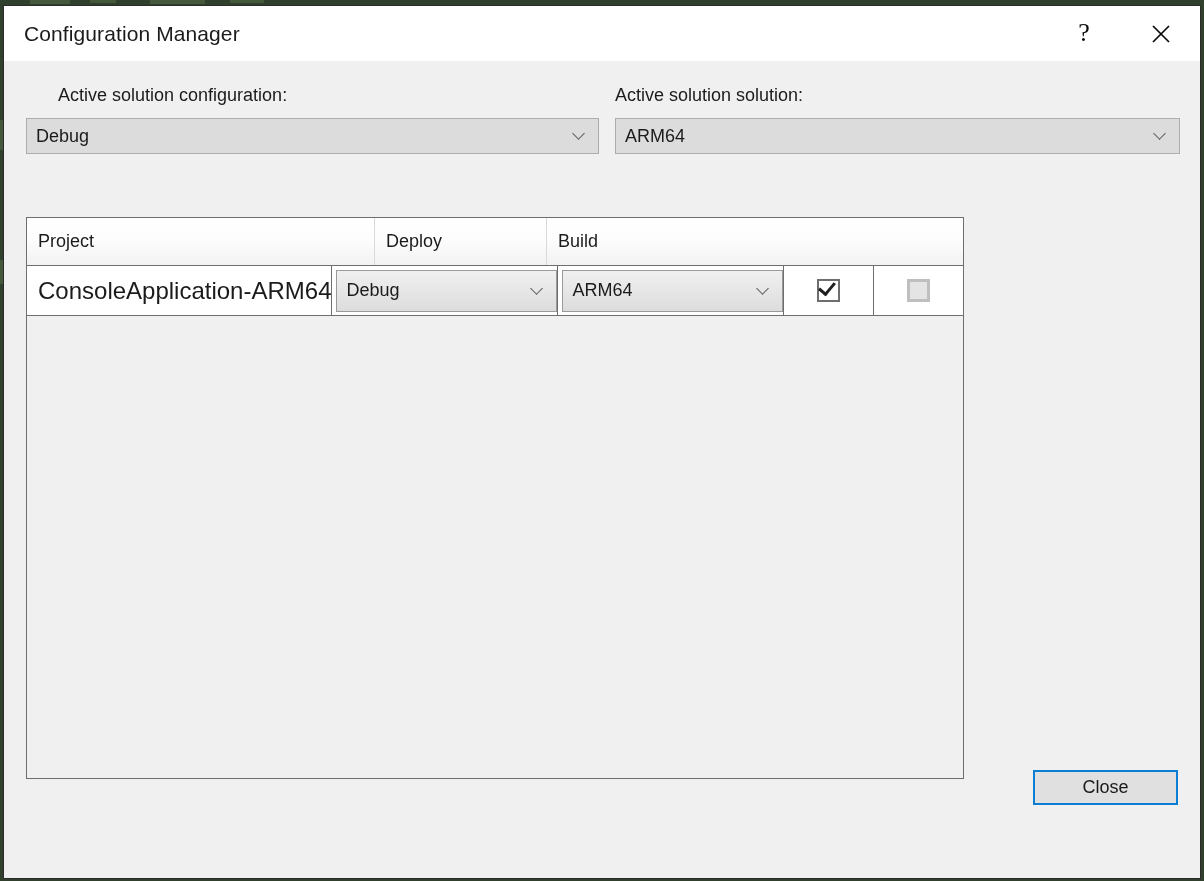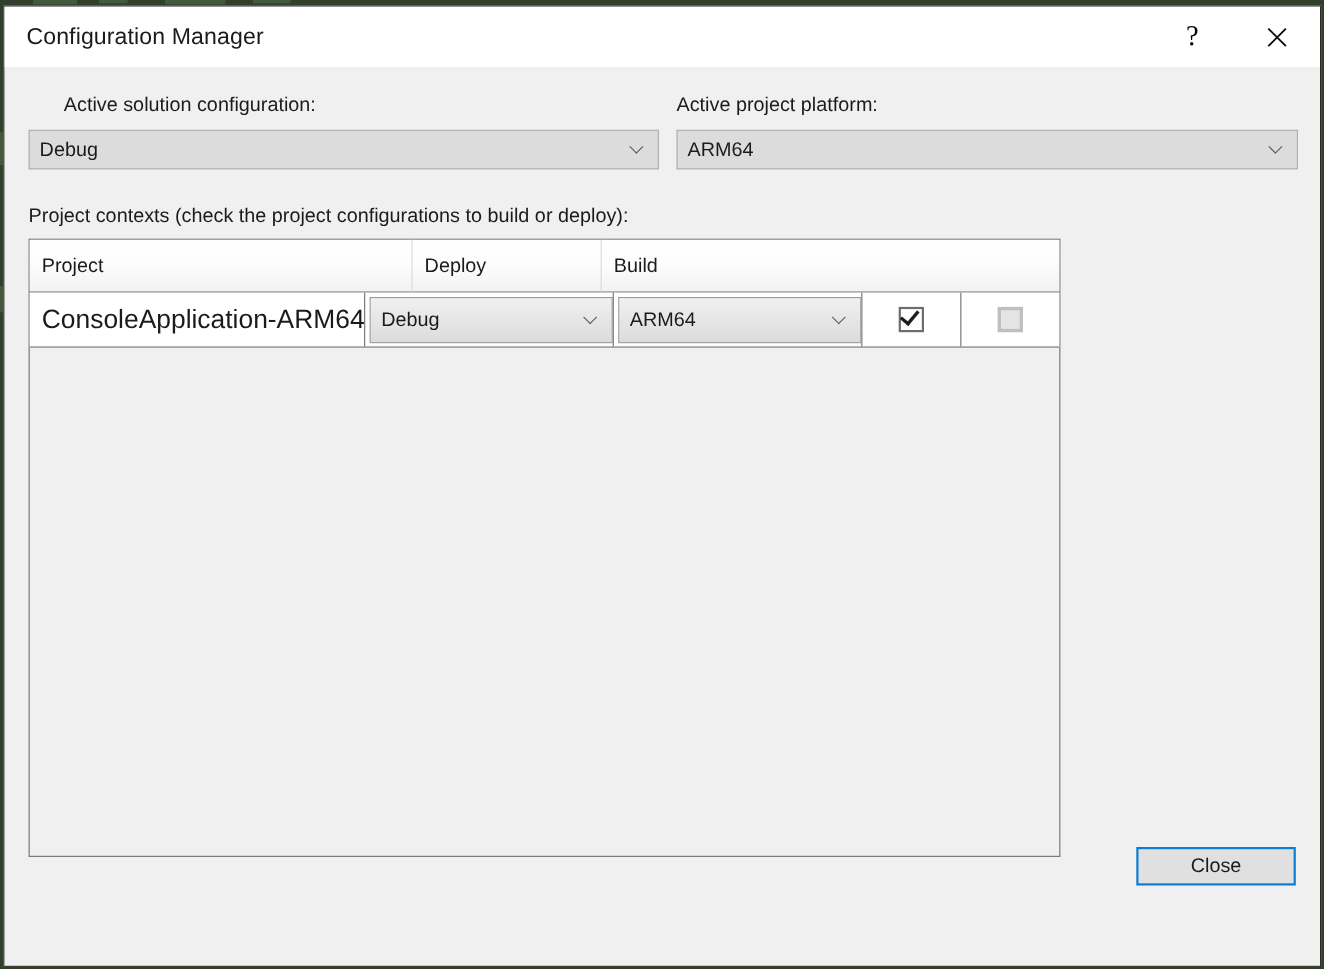--- a/index.html
+++ b/index.html
@@ -278,28 +278,27 @@
     </div>
   </div>
 
   <div class="field-label" id="lbl-active-config">Active solution configuration:</div>
 
   <div class="combo" id="combo-active-config">
     <span class="combo-value">Debug</span>
     <span class="chev"></span>
   </div>
 
-  <div class="field-label" id="lbl-active-platform">Active project platform:</div>
+  <div class="field-label" id="lbl-active-platform">Active solution solution:</div>
 
   <div class="combo" id="combo-active-platform">
     <span class="combo-value">ARM64</span>
     <span class="chev"></span>
   </div>
 
-  <div class="field-label" id="lbl-project-ctx">Project contexts (check the project configurations to build or deploy):</div>
 
   <div id="grid">
 
     <div id="grid-head">
       <div class="hcell col-project">Project</div>
       <div class="hcell col-deploy">Deploy</div>
       <div class="hcell col-build">Build</div>
     </div>
 
     <div id="grid-row">

